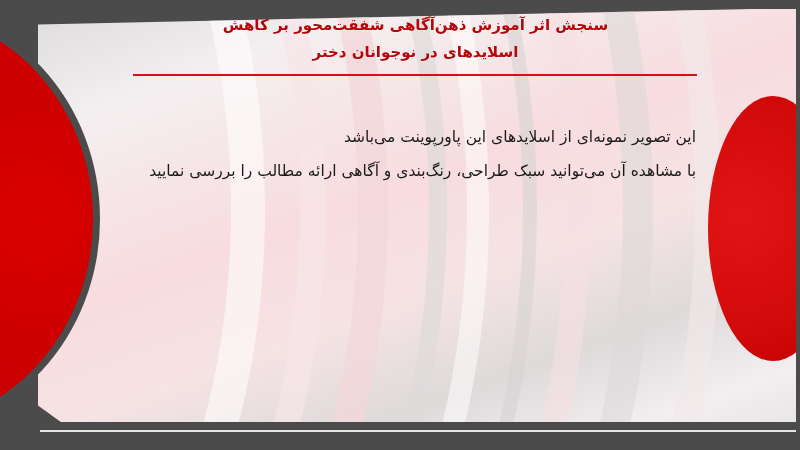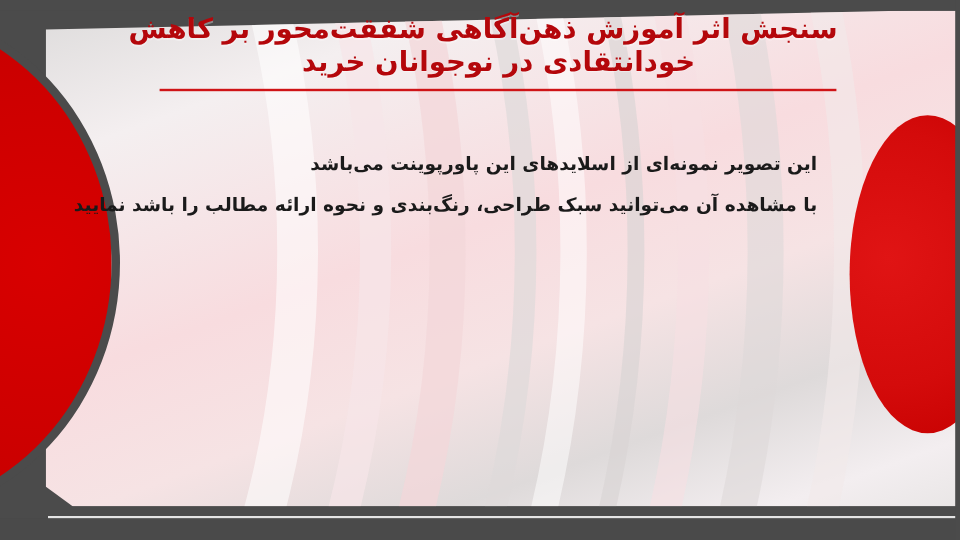--- a/index.html
+++ b/index.html
@@ -102,46 +102,46 @@
   
   .title-block {
     position: absolute;
     left: 133px;
     top: 12px;
     width: 565px;
     text-align: center;
     direction: rtl;
     color: #b4070b;
     font-weight: bold;
-    font-size: 23px;
+    font-size: 15px;
     line-height: 27px;
     letter-spacing: 0;
     text-shadow: 0 1px 0 rgba(255,255,255,.35);
   }
   .title-line { white-space: nowrap; }
   .title-rule {
     position: absolute;
     left: 133px;
     top: 74px;
     width: 564px;
     height: 0;
     border-top: 2px solid #cf1417;
   }
 
   
   .body-block {
     position: absolute;
-    right: 119px;
+    right: 104px;
     top: 120px;
     direction: rtl;
     text-align: right;
     color: #1a1a1a;
     font-size: 15.5px;
     line-height: 34px;
-    font-weight: bold;
+    font-weight: normal;
   }
   .body-line { white-space: nowrap; }
 </style>
 </head>
 <body>
 
 <div id="slide">
 
   <div class="frame-dark"></div>
 
@@ -170,22 +170,22 @@
   <div class="right-ellipse"></div>
   <div class="left-ellipse"></div>
 
   <div class="top-strip"></div>
   <div class="bottom-hairline"></div>
   <div class="bottom-strip"></div>
   <div class="right-edge"></div>
 
   <div class="title-block">
     <div class="title-line">سنجش اثر آموزش ذهن‌آگاهی شفقت‌محور بر کاهش</div>
-    <div class="title-line">خودانتقادی در نوجوانان خرید</div>
+    <div class="title-line">اسلایدهای در نوجوانان دختر</div>
   </div>
   <div class="title-rule"></div>
 
   <div class="body-block">
     <div class="body-line">این تصویر نمونه‌ای از اسلایدهای این پاورپوینت می‌باشد</div>
-    <div class="body-line">با مشاهده آن می‌توانید سبک طراحی، رنگ‌بندی و نحوه ارائه مطالب را باشد نمایید</div>
+    <div class="body-line">با مشاهده آن می‌توانید سبک طراحی، رنگ‌بندی و آگاهی ارائه مطالب را بررسی نمایید</div>
   </div>
 
 </div>
 
 </body></html>

